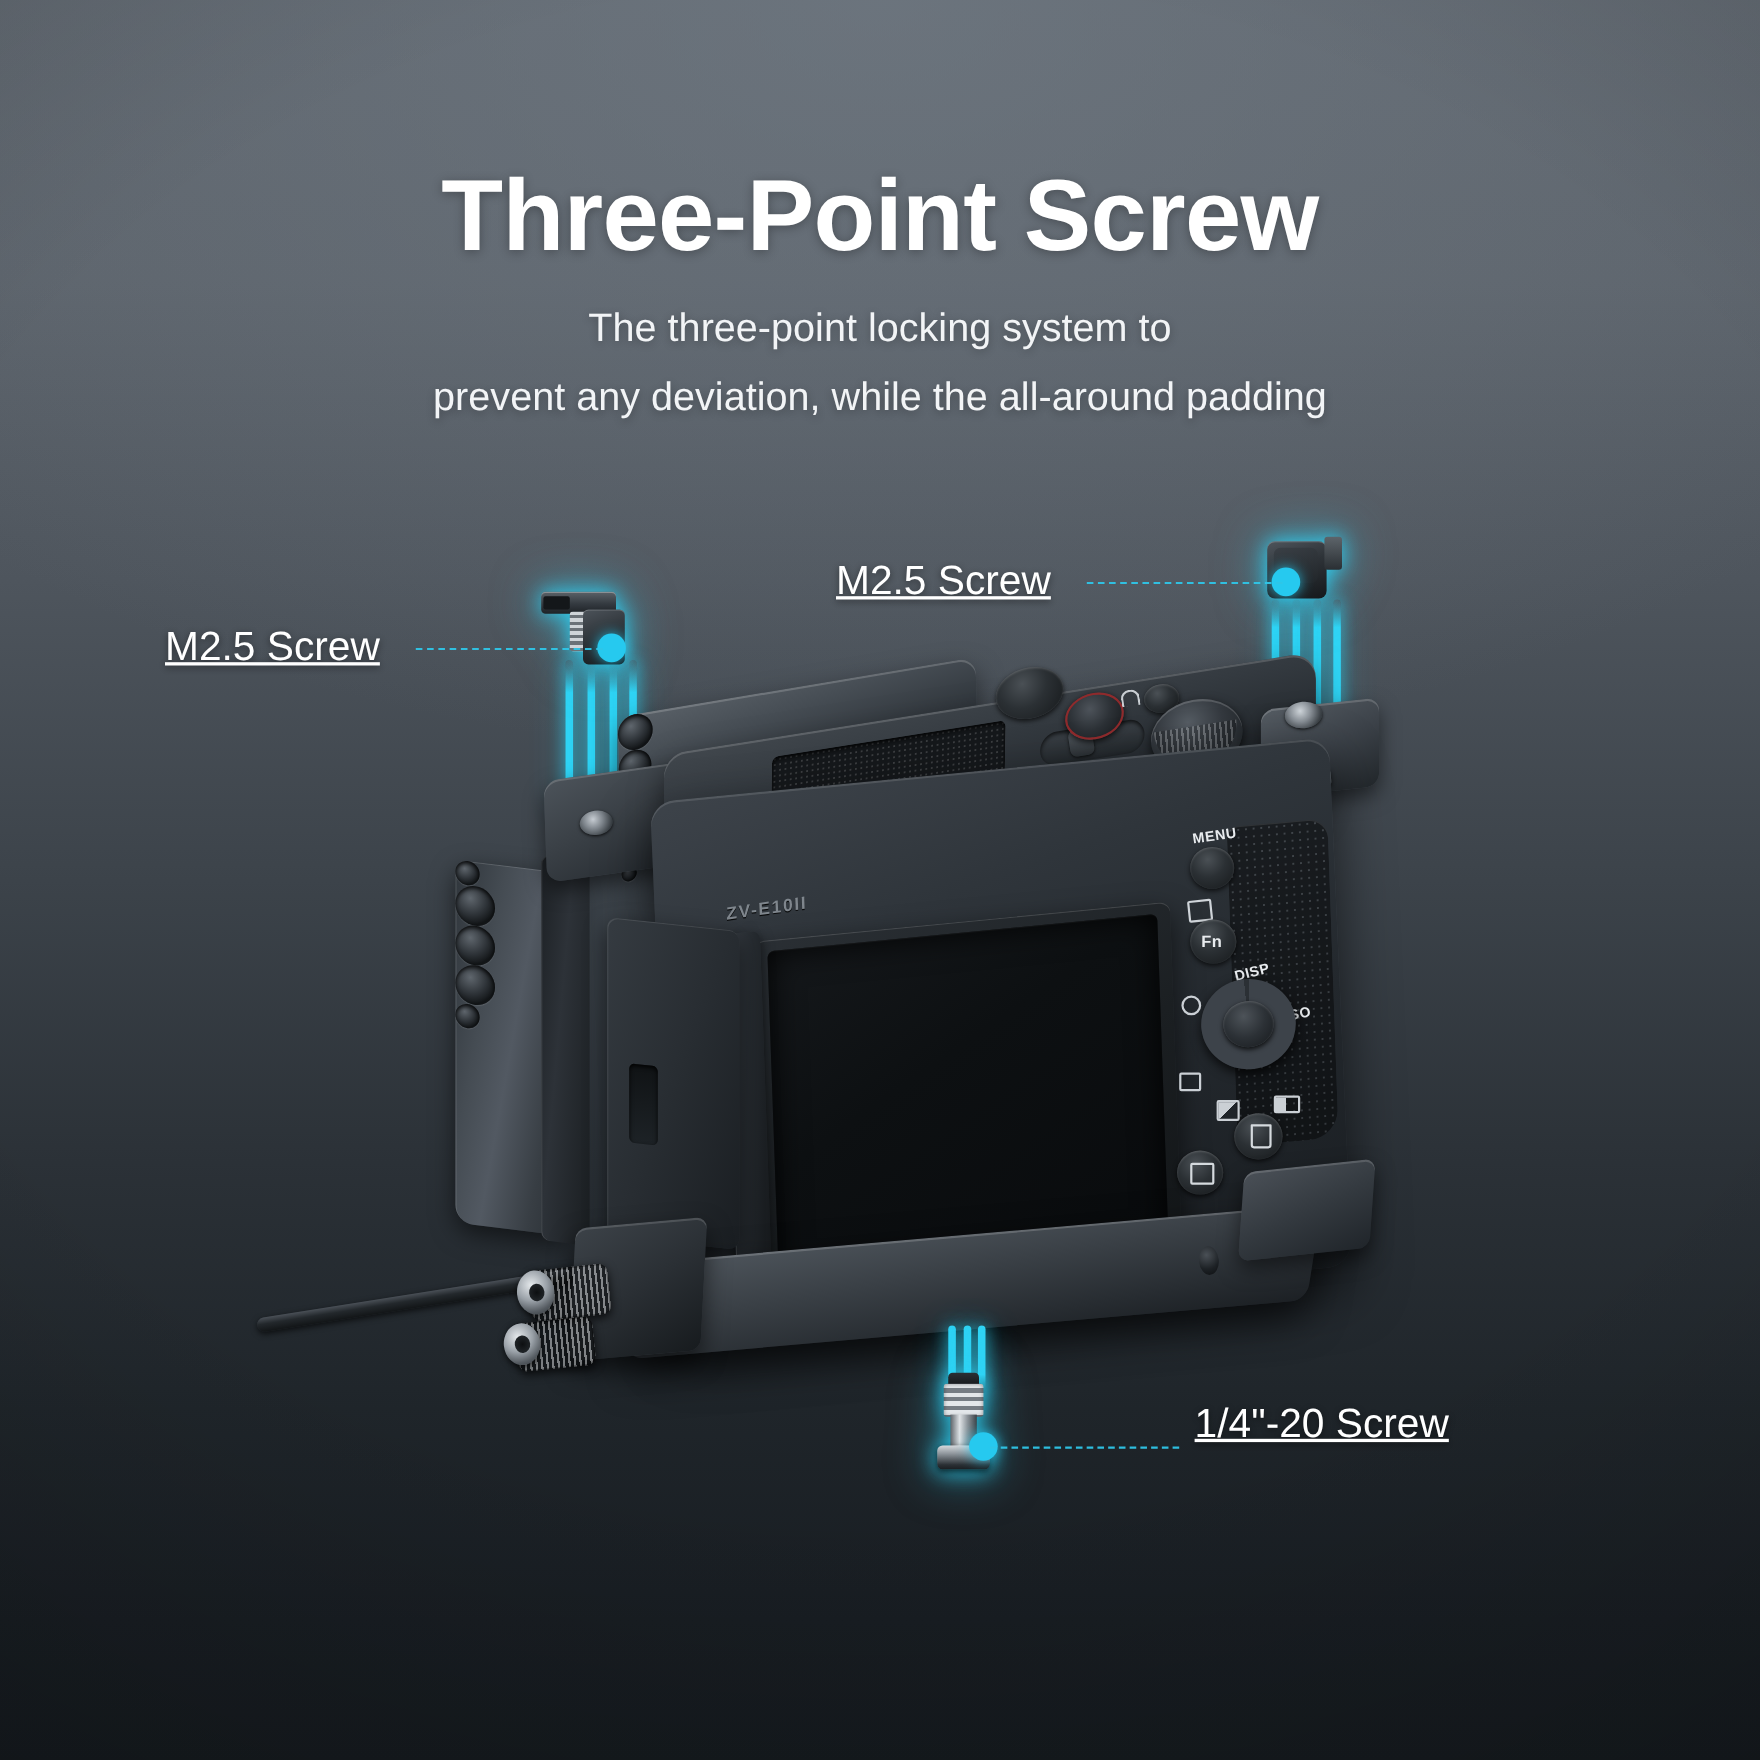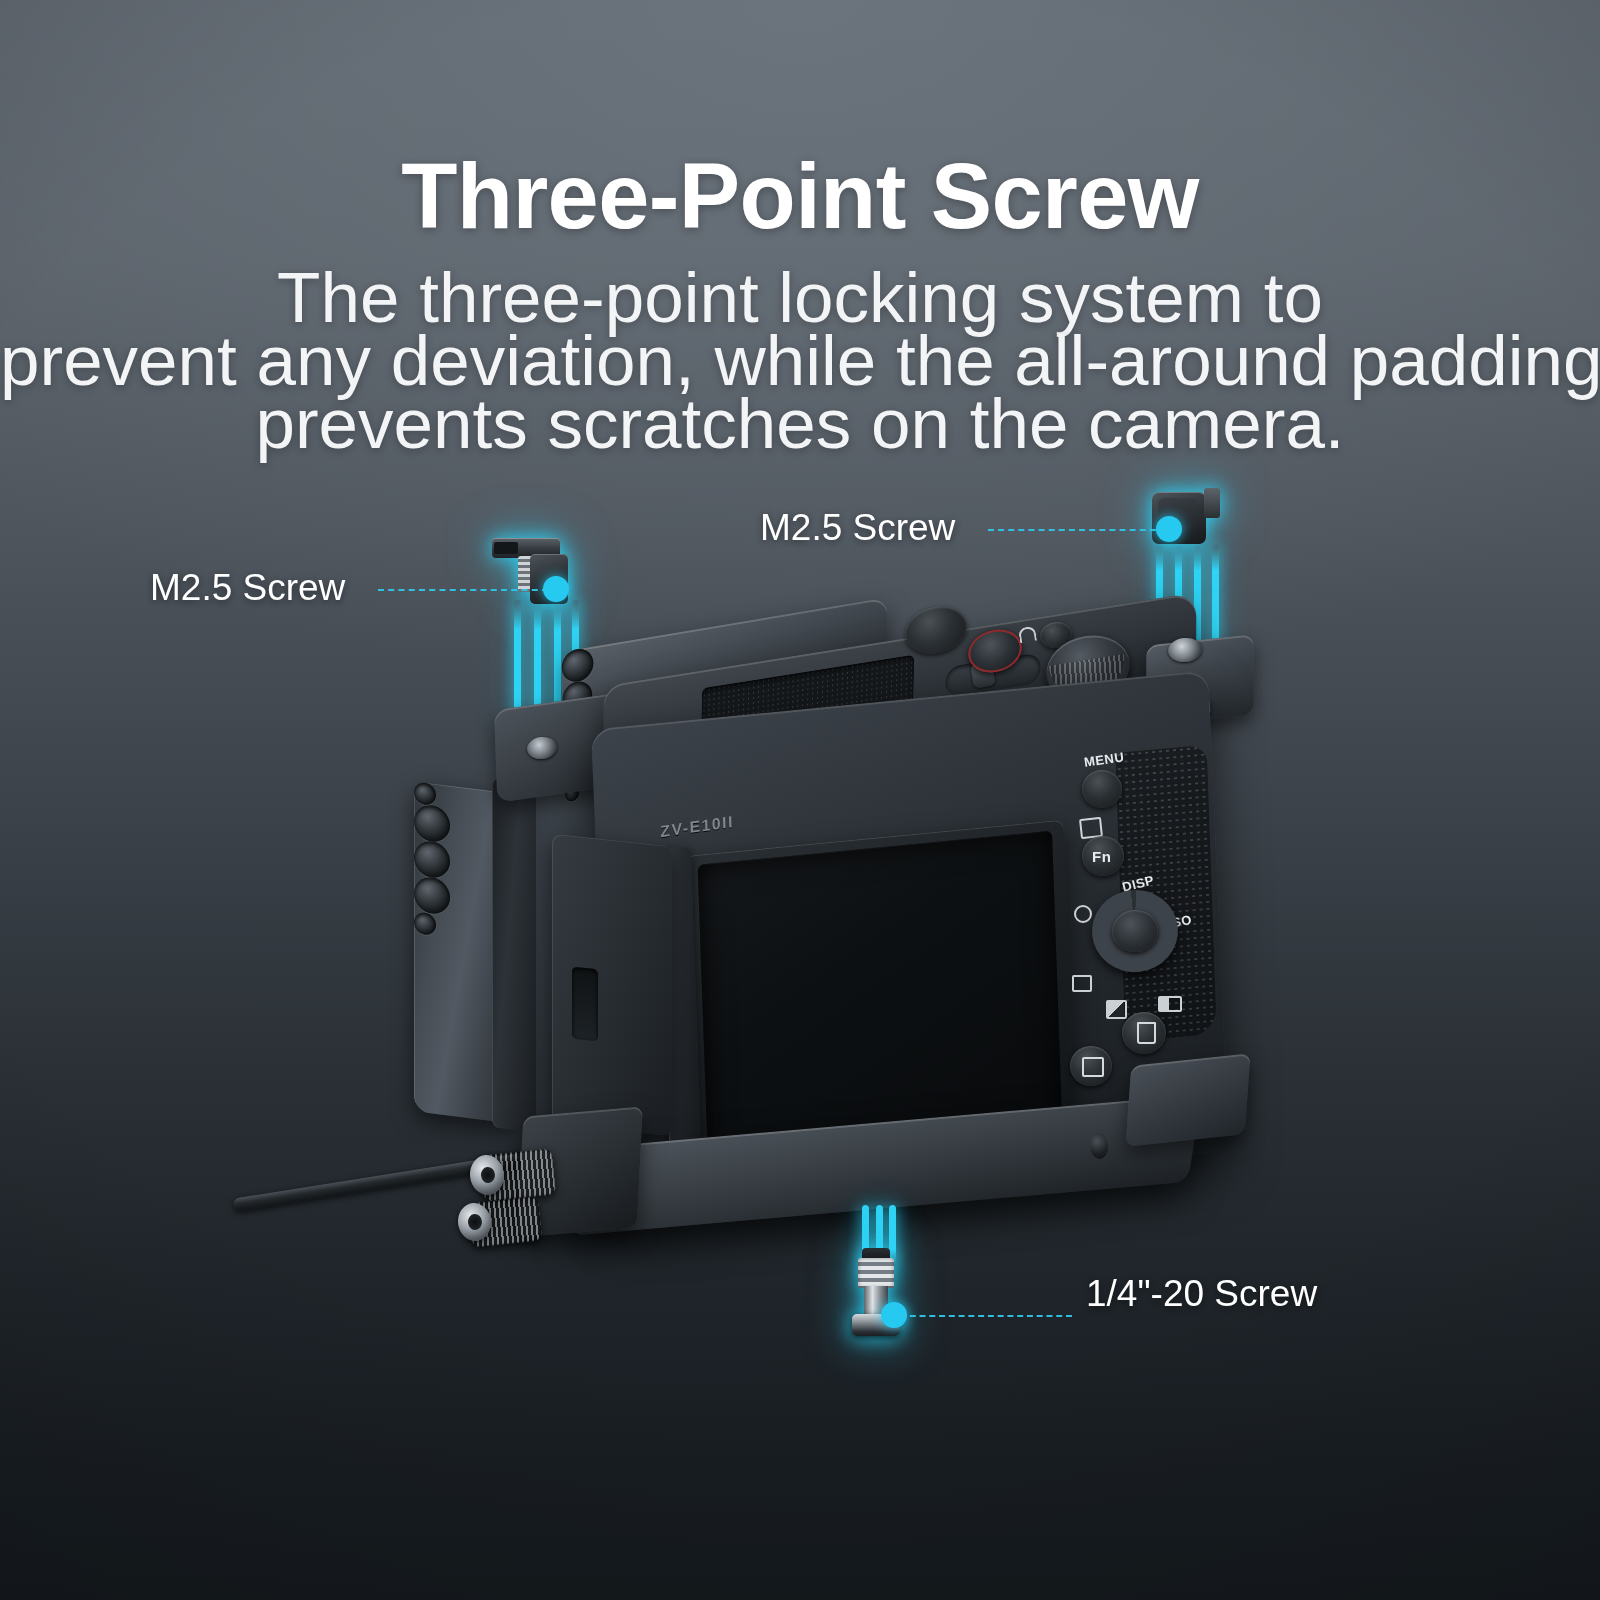--- a/index.html
+++ b/index.html
@@ -29,28 +29,28 @@
 
   
   .textblock{position:absolute;left:0;top:0;width:1600px;text-align:center;}
   .title{
     margin:0;padding-top:148px;color:#ffffff;
     font-size:92px;line-height:96px;font-weight:700;letter-spacing:-.6px;
     text-shadow:0 2px 10px rgba(0,0,0,.30);
   }
   .subtitle{
     margin:0;padding-top:22px;color:#f2f4f6;
-    font-size:71px;line-height:63px;font-weight:400;
+    font-size:36px;line-height:63px;font-weight:400;
     text-shadow:0 2px 8px rgba(0,0,0,.28);
   }
   .subtitle span{display:block;white-space:nowrap;}
 
   
   .callout{position:absolute;color:#fff;font-size:37px;line-height:40px;white-space:nowrap;
-           text-shadow:0 2px 7px rgba(0,0,0,.45);}
+           text-shadow:0 2px 7px rgba(0,0,0,.45);text-decoration:underline;}
   .lead{position:absolute;height:0;border-top:2px dashed #2fc6e8;opacity:.95;}
   .leaddot{position:absolute;width:26px;height:26px;border-radius:50%;
            background:#26c9ef;box-shadow:0 0 12px rgba(38,201,239,.85);}
 
   
   .beams{position:absolute;}
   .beam{position:absolute;top:0;width:7px;height:100%;border-radius:4px;
         background:linear-gradient(180deg, rgba(45,210,244,.0) 0%, #2fd4f5 22%, #2fd4f5 100%);
         box-shadow:0 0 14px rgba(45,210,244,.85),0 0 30px rgba(45,210,244,.45);}
   .beam.up{background:linear-gradient(0deg, rgba(45,210,244,.0) 0%, #2fd4f5 28%, #2fd4f5 100%);}
@@ -360,21 +360,20 @@
 
   <div class="lead" style="left:378px;top:589px;width:170px;"></div>
   <div class="lead" style="left:988px;top:529px;width:178px;"></div>
   <div class="lead" style="left:900px;top:1315px;width:172px;"></div>
 
   <div class="textblock">
     <h1 class="title">Three-Point Screw</h1>
     <p class="subtitle">
       <span>The three-point locking system to</span>
       <span>prevent any deviation, while the all-around padding</span>
-      <span>prevents scratches on the camera.</span>
     </p>
   </div>
 
   <div class="callout" style="left:150px;top:568px;">M2.5 Screw</div>
 
   <div class="callout" style="left:760px;top:508px;">M2.5 Screw</div>
 
   <div class="callout" style="left:1086px;top:1274px;">1/4"-20 Screw</div>
 
 </div>

